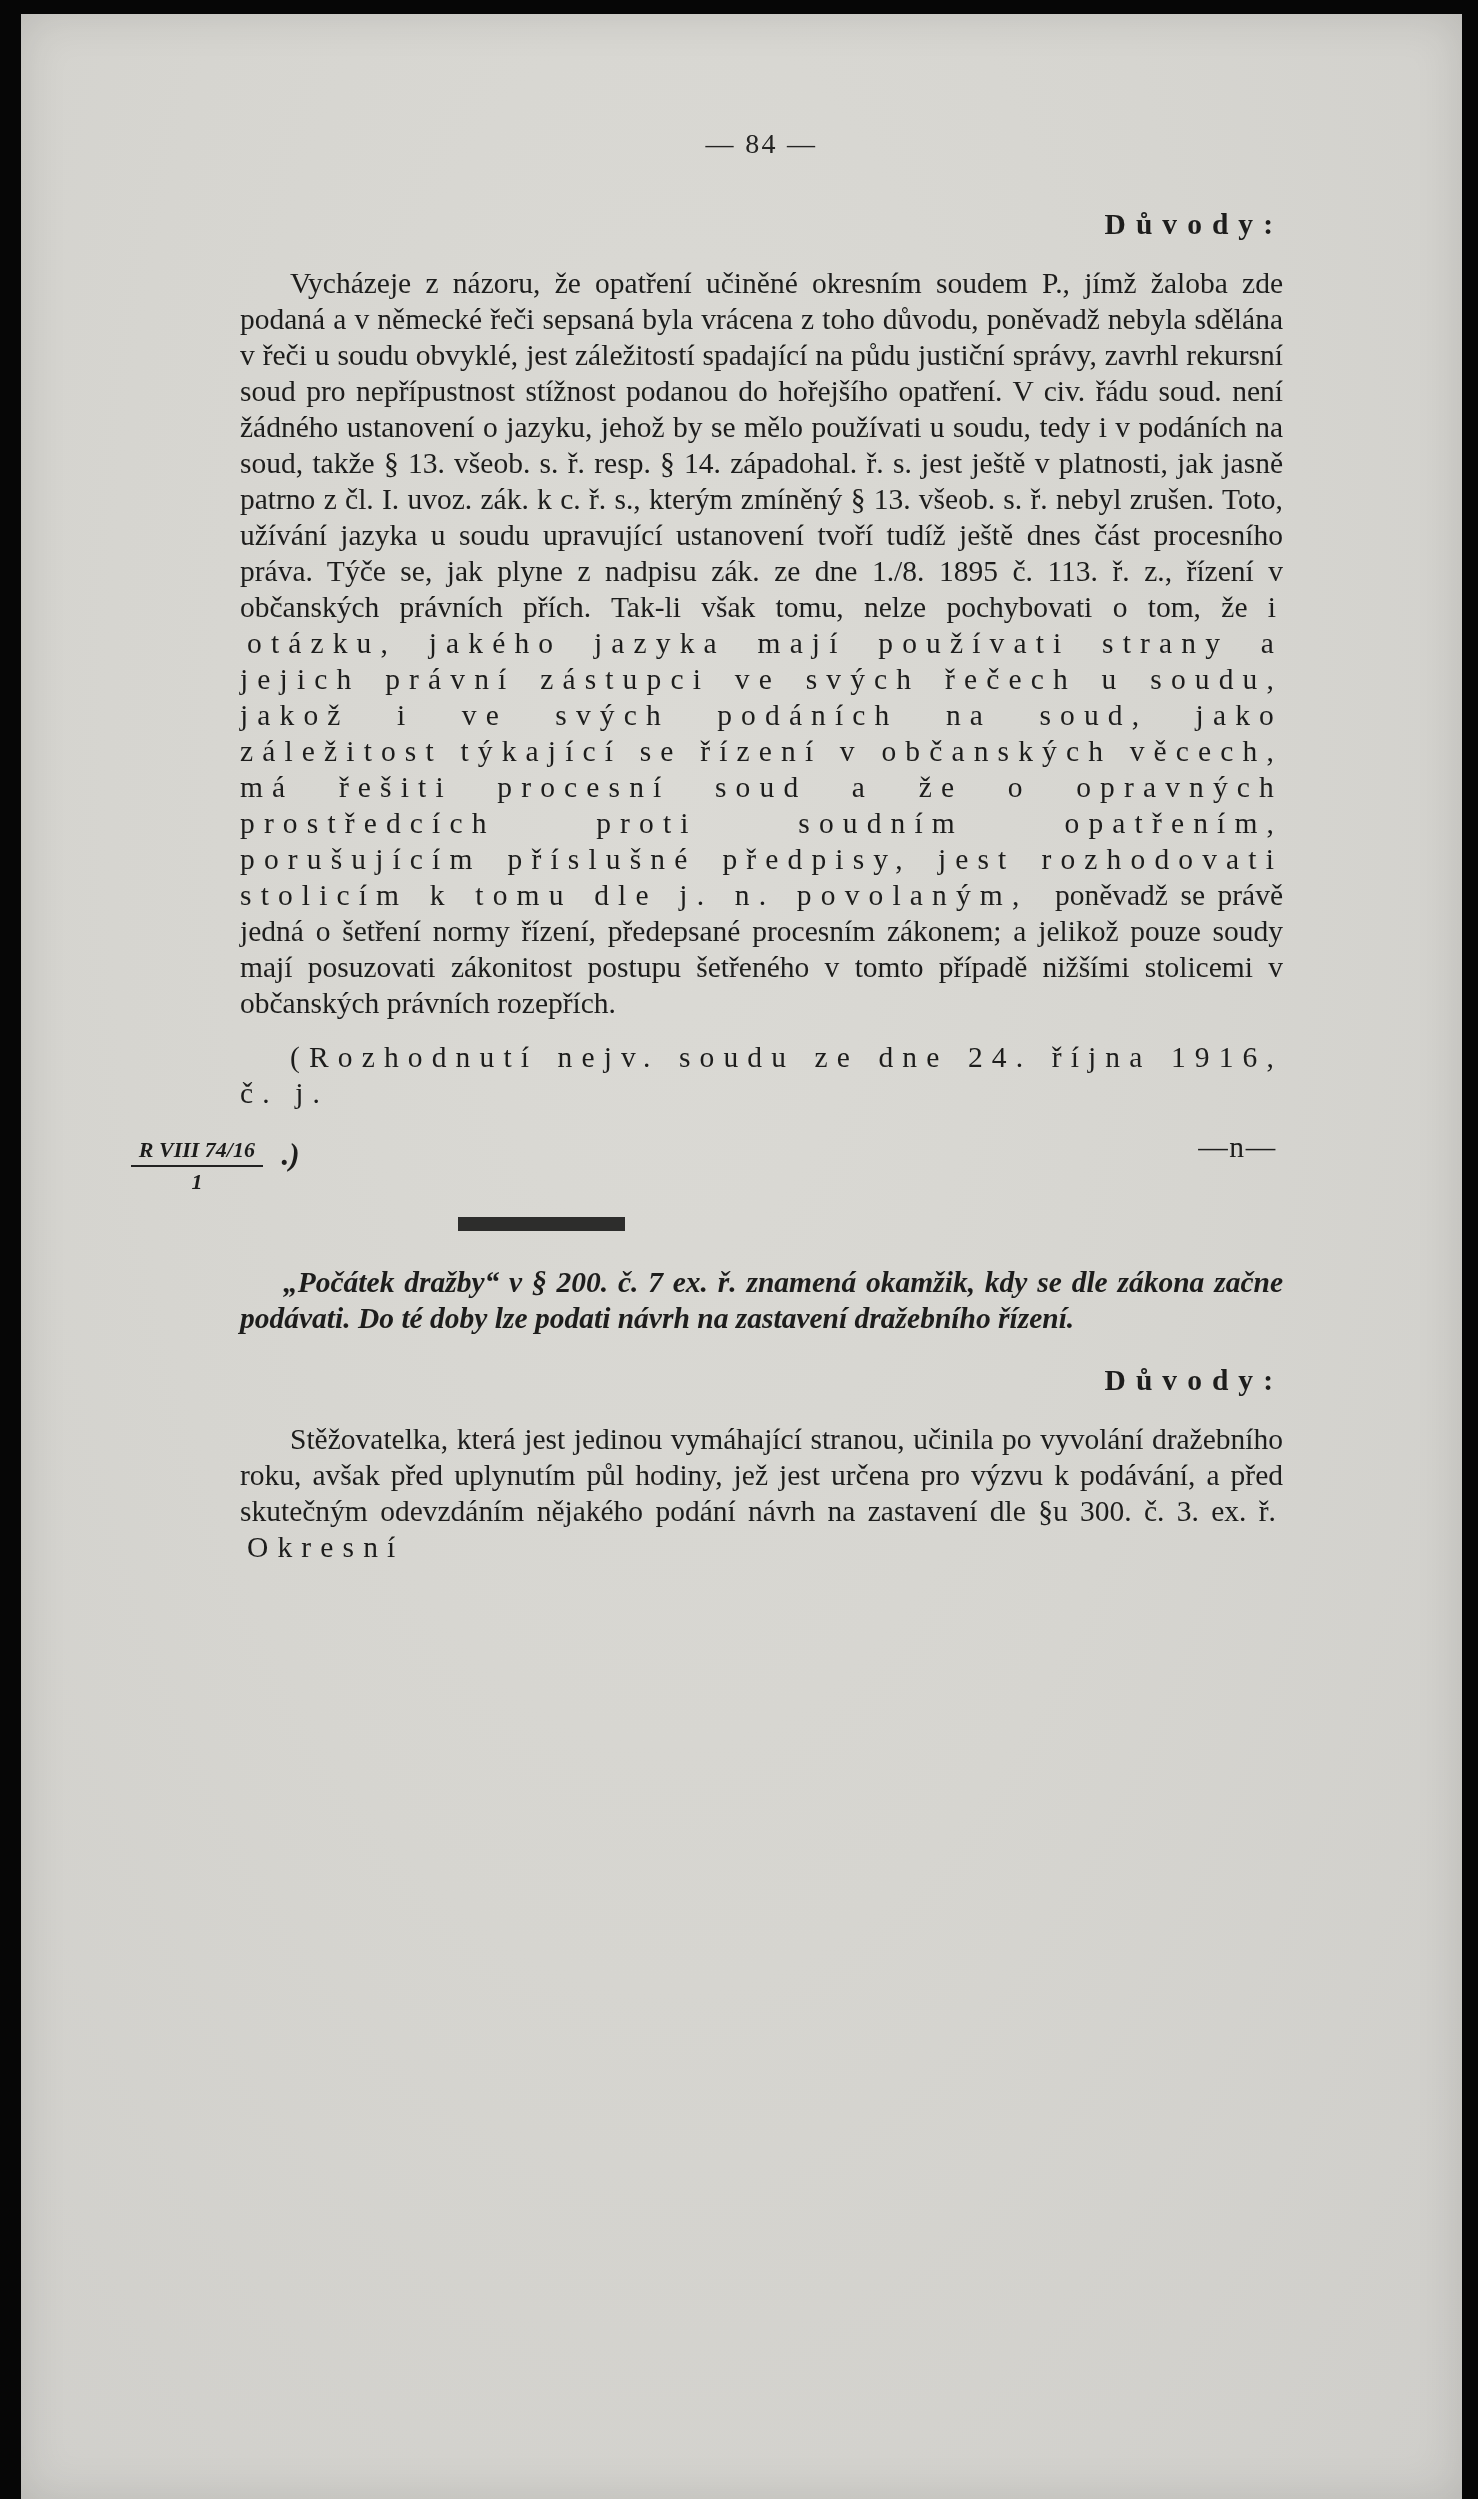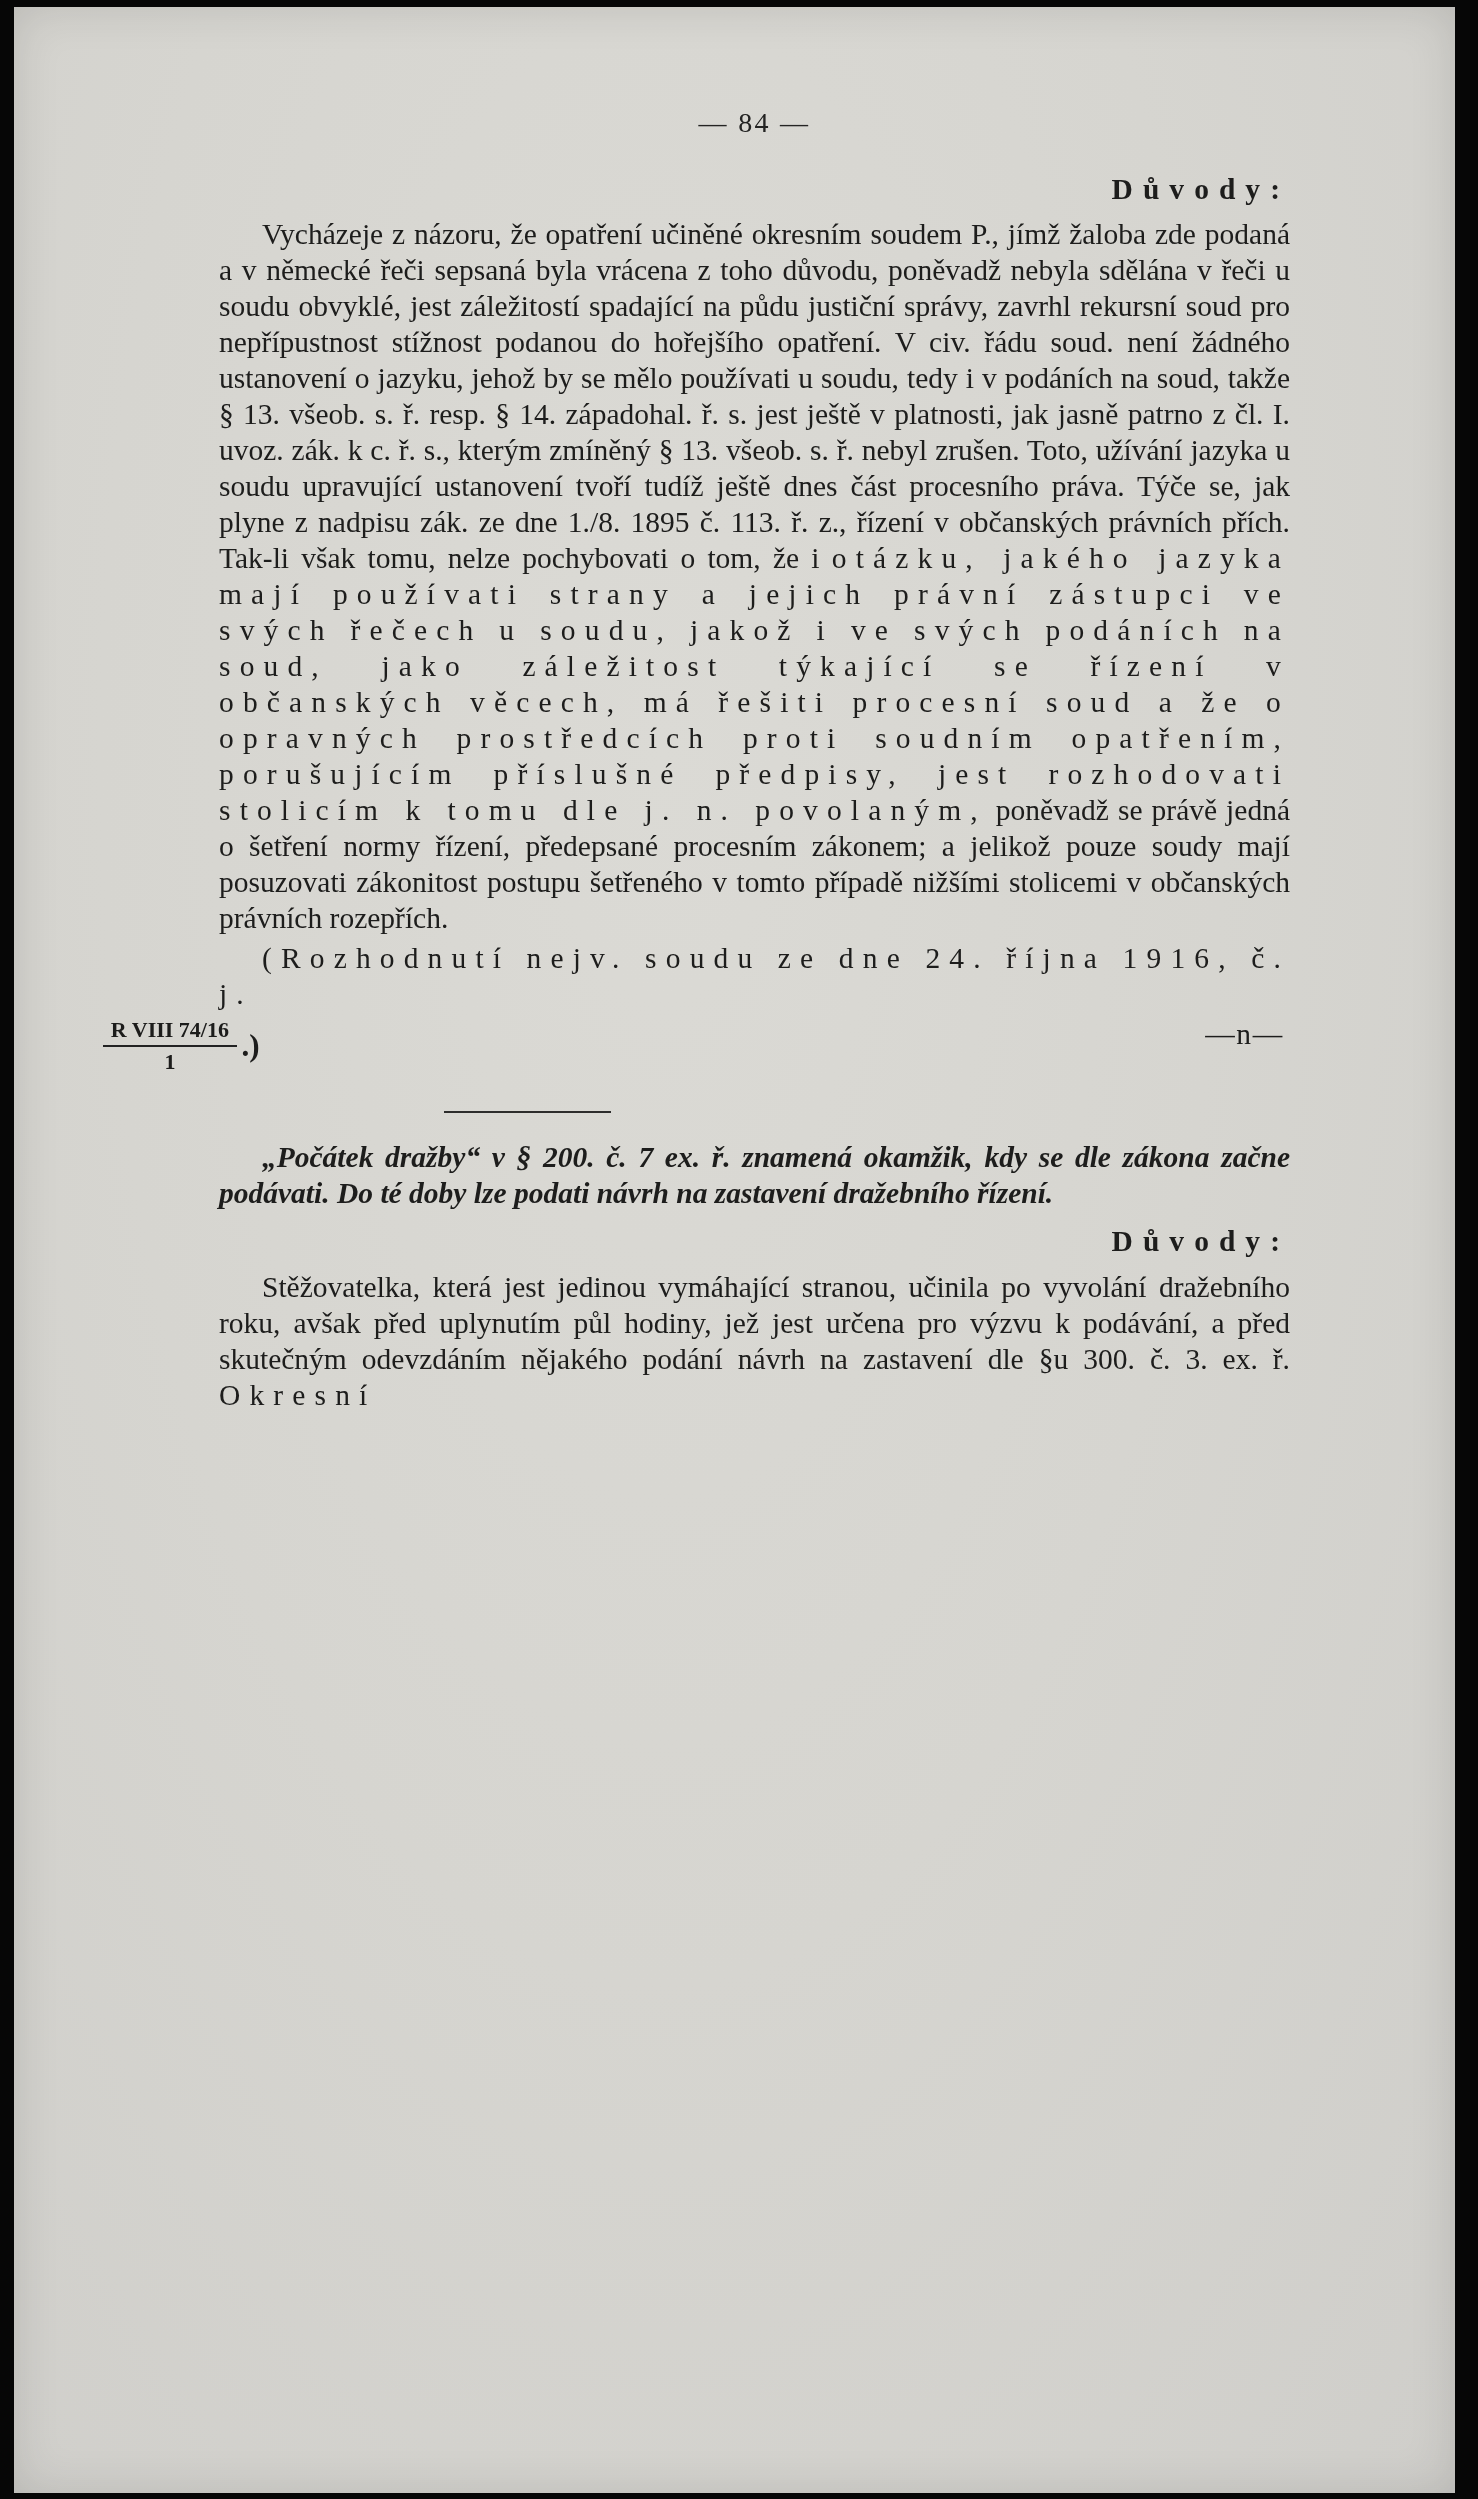--- a/index.html
+++ b/index.html
@@ -1,15 +1,15 @@
 <!DOCTYPE html>
 <html style="font-size:12.4px"><head>
 <meta charset="utf-8">
 <style>
-  * { margin: 0; padding: 0; box-sizing: border-box; }
+  * { margin: 0; padding: 7px; box-sizing: border-box; }
   html, body { width: 1478px; height: 2500px; overflow: hidden; }
   body {
     position: relative;
     background: #060606;
     font-family: "Liberation Serif", "DejaVu Serif", serif;
   }
   .paper {
     position: absolute;
     left: 14px; top: 7px;
     width: 1441px; height: 2486px;
@@ -46,21 +46,21 @@
   }
   .case-row {
     position: relative;
     height: 78px;
     margin-top: 3.1px;
   }
   .case-fraction {
     position: absolute;
     left: -116px; top: 1.6px;
     display: flex;
-    align-items: center;
+    font-style: italic;
   }
   .frac {
     display: inline-block;
     text-align: center;
     font-weight: bold;
     font-size: 22px;
     line-height: 26px;
     color: #1c1c1b;
   }
   .frac .num { display: block; border-bottom: 2.3px solid #222; padding: 0 7.8px 2.3px 7.8px; }

